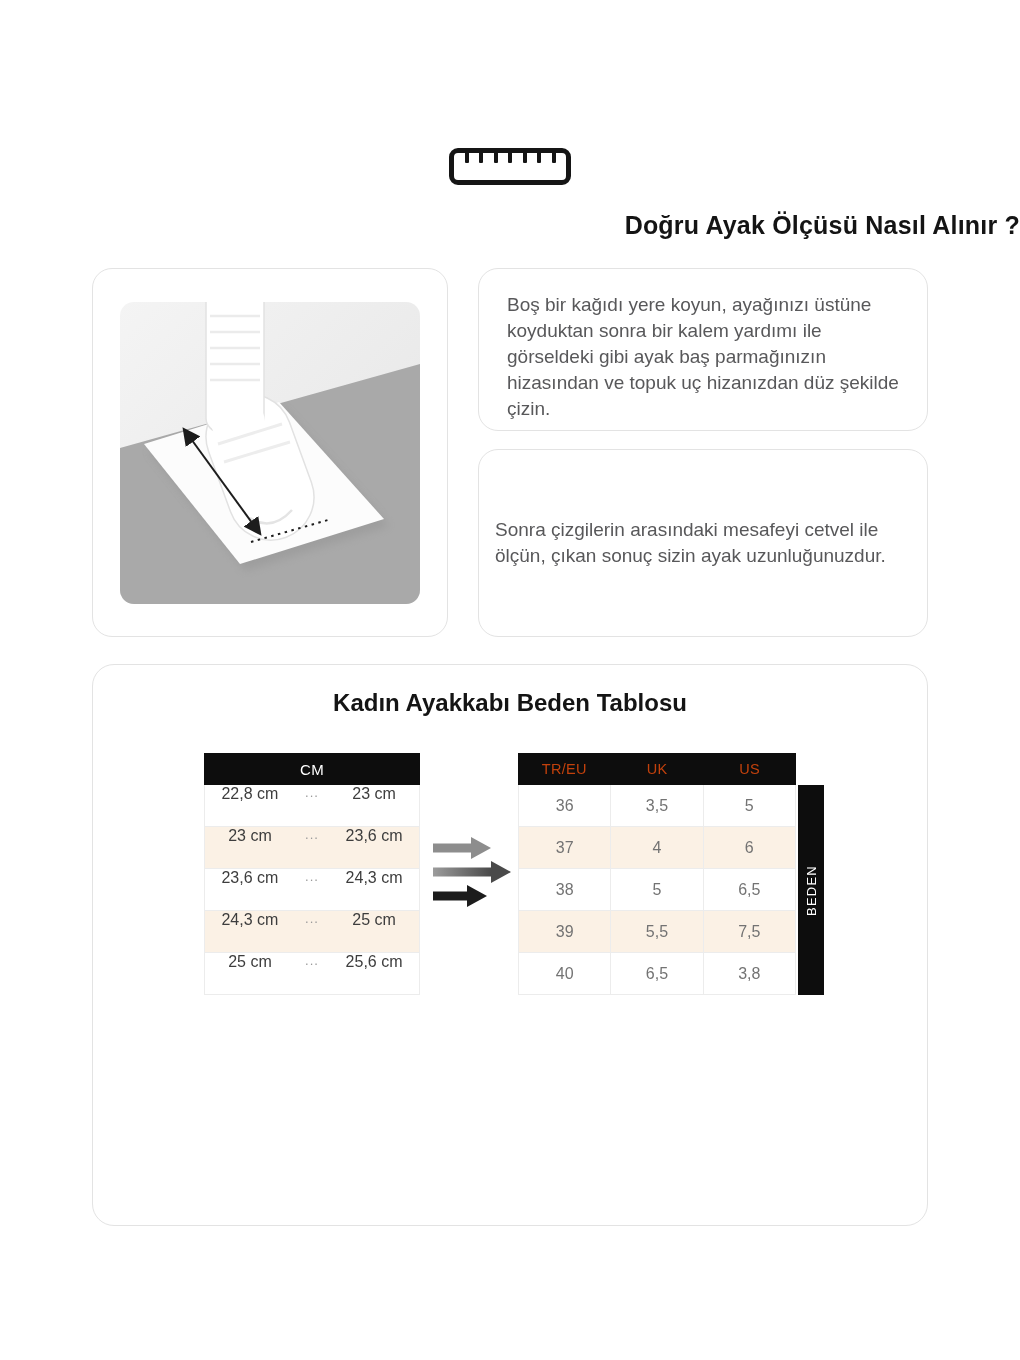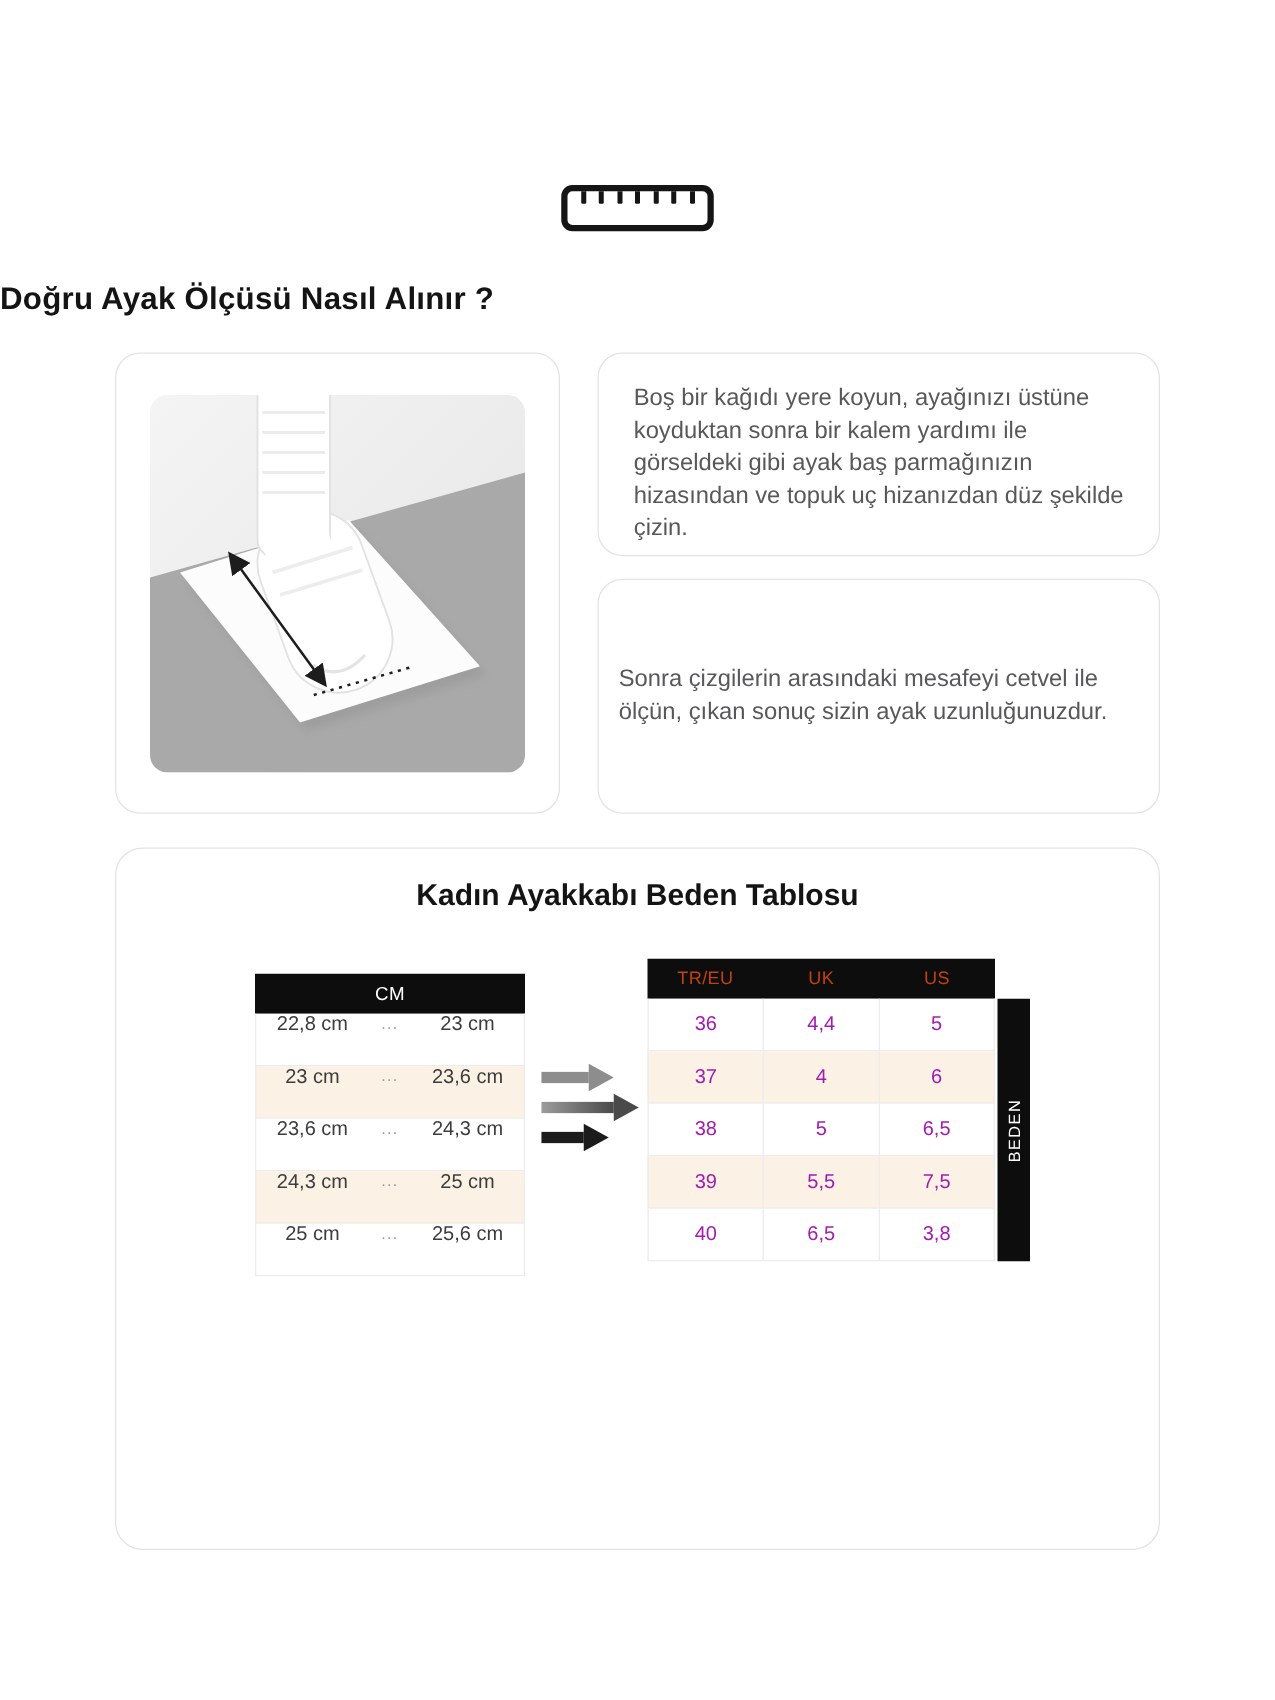--- a/index.html
+++ b/index.html
@@ -9,21 +9,21 @@
     font-family:"Liberation Sans", sans-serif; color:#161616;
   }
   
   .ruler-wrap { padding-top:148px; display:flex; justify-content:center; }
   .ruler {
     width:122px; height:37px; border:5px solid #151515; border-radius:9px;
     display:flex; justify-content:space-evenly; align-items:flex-start;
   }
   .ruler i { display:block; width:4px; height:10px; background:#151515; border-radius:0 0 1px 1px; }
   
-  .page-title { margin-top:40px; text-align:left; font-size:25px; font-weight:bold; color:#141414; letter-spacing:.2px; }
+  .page-title { margin-top:26px; text-align:right; font-size:25px; font-weight:bold; color:#141414; letter-spacing:.2px; }
   
   .top-section { width:836px; margin:28px auto 0; display:flex; gap:30px; }
   .photo-card {
     width:356px; height:369px; flex:0 0 356px; border:1px solid #e3e3e3; border-radius:20px;
     display:flex; align-items:center; justify-content:center;
   }
   .photo { width:300px; height:302px; border-radius:14px; display:block; }
   .right-col { flex:1; display:flex; flex-direction:column; gap:18px; }
   .info-box {
     border:1px solid #e3e3e3; border-radius:20px; padding:23px 28px;
@@ -33,34 +33,34 @@
   .info-box.second { flex:1; display:flex; align-items:center;padding-left:16px; }
   
   .chart-card { width:836px; height:562px; margin:27px auto 0; border:1px solid #e3e3e3; border-radius:22px; }
   .chart-title { text-align:center; margin-top:24px; font-size:24px; font-weight:bold; color:#141414; }
   .tables { position:relative; margin-top:36px; height:242px; }
   .thead {
     height:32px; background:#0d0d0d; color:#fff; font-size:15px;
     display:flex; align-items:center; justify-content:center; letter-spacing:.3px;
   }
   
-  .cm-table { position:absolute; left:111px; top:12px; width:216px; }
+  .cm-table { position:absolute; left:111px; top:0; width:216px; }
   .cm-row {
     height:42px; display:flex; align-items:flex-start; background:#fff;
     border:1px solid #ececec; border-top:none; font-size:16px; color:#3d3d3d;
   }
   .cm-row .v { width:42%; text-align:center; }
   .cm-row .dots { width:16%; text-align:center; color:#9a9a9a; font-size:13px; letter-spacing:1px; }
   
   .size-table { position:absolute; left:425px; top:0; width:278px; }
   .size-head { height:32px; background:#0d0d0d; display:flex; }
   .size-head span { flex:1; display:flex; align-items:center; justify-content:center; color:#c2410c; font-size:14.5px; letter-spacing:.3px; }
   .size-row {
     height:42px; display:flex; background:#fff;
-    border:1px solid #ececec; border-top:none; font-size:16px; color:#a21caf;
+    border:1px solid #ececec; border-top:none; font-size:16px; color:#737373;
   }
   .size-row span { flex:1; display:flex; align-items:center; justify-content:center; border-right:1px solid #ececec; }
   .size-row span:last-child { border-right:none; }
   .alt { background:#fbf1e5 !important; }
   
   .arrows { position:absolute; left:340px; top:84px; }
   
   .beden {
     position:absolute; left:705px; top:32px; width:26px; height:210px; background:#0d0d0d;
     display:flex; align-items:center; justify-content:center;
@@ -180,21 +180,21 @@
     </svg>
 
     <div class="size-table">
       <div class="size-head">
         <span>TR/EU</span>
         <span>UK</span>
         <span>US</span>
       </div>
       <div class="size-row">
         <span>36</span>
-          <span>4,4</span>
+          <span>3,5</span>
           <span>5</span>
       </div>
       <div class="size-row alt">
         <span>37</span>
           <span>4</span>
           <span>6</span>
       </div>
       <div class="size-row">
         <span>38</span>
           <span>5</span>

